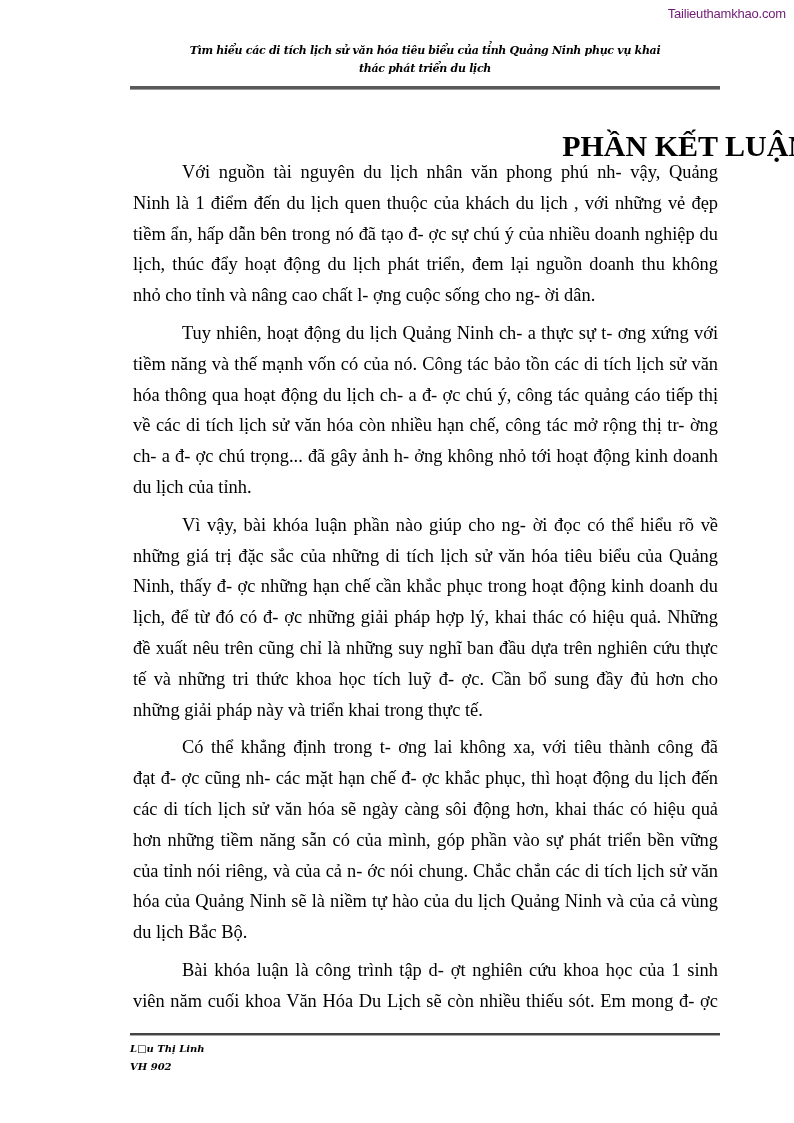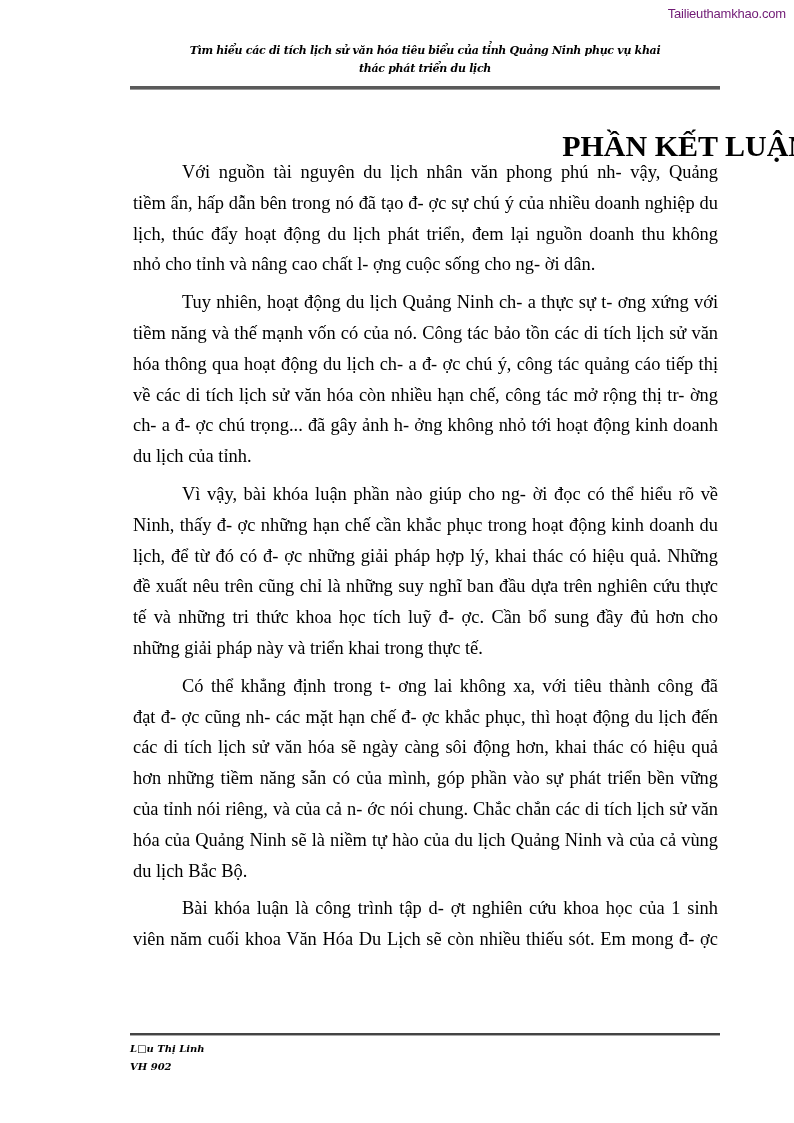--- a/index.html
+++ b/index.html
@@ -114,36 +114,38 @@
   <div>thác phát triển du lịch</div>
 </div>
 <div class="header-rule"></div>
 
 <h1 class="page-title">PHẦN KẾT LUẬN</h1>
 
 <div class="body-text">
 
   <p class="para">
     <span class="line first">Với nguồn tài nguyên du lịch nhân văn phong phú nh- vậy, Quảng</span>
+    <span class="line">Ninh là 1 điểm đến du lịch quen thuộc của khách du lịch , với những vẻ đẹp</span>
     <span class="line">tiềm ẩn, hấp dẫn bên trong nó đã tạo đ- ợc sự chú ý của nhiều doanh nghiệp du</span>
     <span class="line">lịch, thúc đẩy hoạt động du lịch phát triển, đem lại nguồn doanh thu không</span>
     <span class="line last">nhỏ cho tỉnh và nâng cao chất l- ợng cuộc sống cho ng- ời dân.</span>
   </p>
 
   <p class="para">
     <span class="line first">Tuy nhiên, hoạt động du lịch Quảng Ninh ch- a thực sự t- ơng xứng với</span>
     <span class="line">tiềm năng và thế mạnh vốn có của nó. Công tác bảo tồn các di tích lịch sử văn</span>
     <span class="line">hóa thông qua hoạt động du lịch ch- a đ- ợc chú ý, công tác quảng cáo tiếp thị</span>
     <span class="line">về các di tích lịch sử văn hóa còn nhiều hạn chế, công tác mở rộng thị tr- ờng</span>
     <span class="line">ch- a đ- ợc chú trọng... đã gây ảnh h- ởng không nhỏ tới hoạt động kinh doanh</span>
     <span class="line last">du lịch của tỉnh.</span>
   </p>
 
   <p class="para">
     <span class="line first">Vì vậy, bài khóa luận phần nào giúp cho ng- ời đọc có thể hiểu rõ về</span>
+    <span class="line">những giá trị đặc sắc của những di tích lịch sử văn hóa tiêu biểu của Quảng</span>
     <span class="line">Ninh, thấy đ- ợc những hạn chế cần khắc phục trong hoạt động kinh doanh du</span>
     <span class="line">lịch, để từ đó có đ- ợc những giải pháp hợp lý, khai thác có hiệu quả. Những</span>
     <span class="line">đề xuất nêu trên cũng chỉ là những suy nghĩ ban đầu dựa trên nghiên cứu thực</span>
     <span class="line">tế và những tri thức khoa học tích luỹ đ- ợc. Cần bổ sung đầy đủ hơn cho</span>
     <span class="line last">những giải pháp này và triển khai trong thực tế.</span>
   </p>
 
   <p class="para">
     <span class="line first">Có thể khẳng định trong t- ơng lai không xa, với tiêu thành công đã</span>
     <span class="line">đạt đ- ợc cũng nh- các mặt hạn chế đ- ợc khắc phục, thì hoạt động du lịch đến</span>

